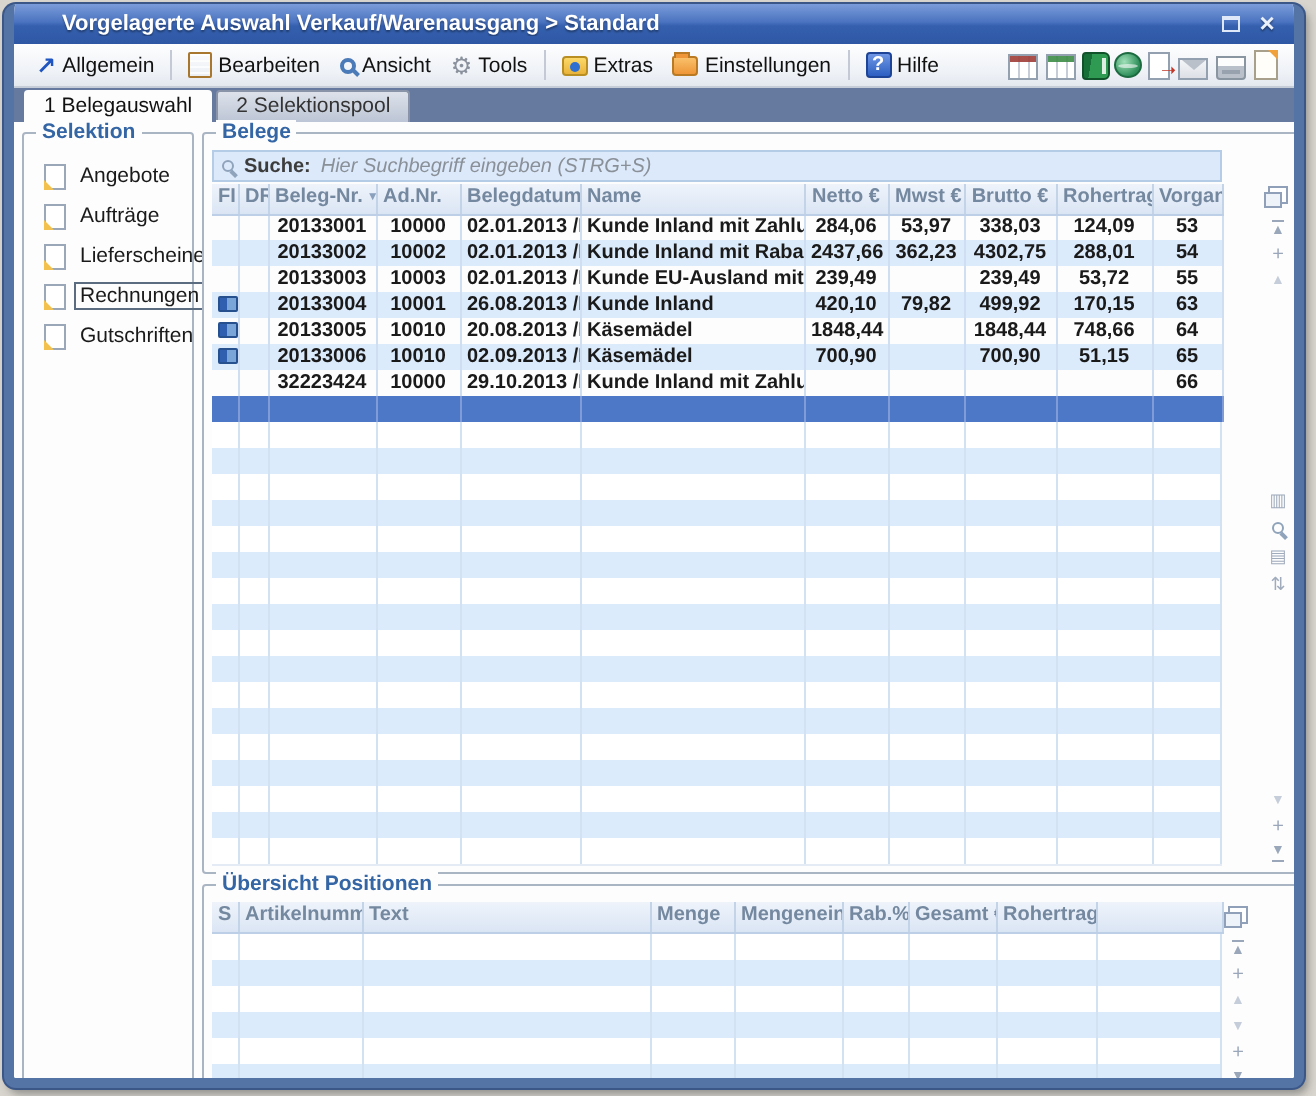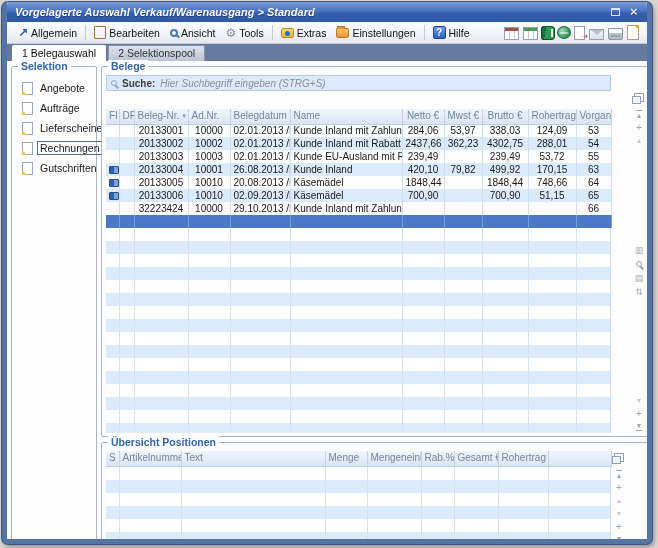--- a/index.html
+++ b/index.html
@@ -17,24 +17,23 @@
     overflow:hidden;
     background:#fdfdfd;
     box-shadow:0 0 0 1px #3a5788, 2px 3px 4px rgba(60,60,60,.45);
     display:flex; flex-direction:column;
   }
   
   .titlebar {
     height:20px; flex:0 0 20px;
     background:linear-gradient(#7b9cd9 0%, #4a73c0 45%, #3560ae 55%, #2f58a4 100%);
     display:flex; align-items:center;
-    padding:0 6px 0 8px;
+    padding:0 6px 0 24px;
     color:#fff; font-weight:bold; font-size:11px;
     text-shadow:0 1px 1px rgba(0,0,0,.35);
-    font-style:italic;
   }
   .titlebar .title { flex:1; white-space:nowrap; overflow:hidden; }
   .winbtn { width:15px; height:13px; display:flex; align-items:center; justify-content:center;
             margin-left:3px; color:#e9effb; font-weight:bold; cursor:default; }
   .restore-glyph { width:9px; height:8px; border:1px solid #dfe8f8; border-top:2px solid #dfe8f8; display:block; }
   .close-glyph::before { content:"×"; font-size:13px; line-height:10px; }
   
   .menubar {
     height:22px; flex:0 0 22px;
     background:linear-gradient(#fefefe,#eef1f6 70%, #e3e8ef);
@@ -91,29 +90,29 @@
   .page-ic { width:11px; height:13px; background:#fff; border:1px solid #9aa7b8; position:relative; flex:0 0 11px; }
   .page-ic::after { content:""; position:absolute; left:-1px; bottom:-1px; border-right:5px solid transparent; border-top:5px solid transparent; border-bottom:5px solid #f2c14e; }
   .sel-item .lbl { padding:0 2px; border:1px solid transparent; }
   .sel-item.selected .lbl { border:1px solid #5b6b80; }
   
   .rightcol { flex:1; display:flex; flex-direction:column; gap:5px; }
   .belege { height:371px; flex:0 0 371px; padding:8px 3px 3px 4px; display:flex;gap:20px; }
   .positionen { flex:1; padding:8px 3px 3px 4px; display:flex; }
   .tablewrap { width:505px; flex:0 0 505px; display:flex; flex-direction:column; }
   
-  .searchrow { height:16px; flex:0 0 16px; background:#dce9fa; border:1px solid #b5cce6; display:flex; align-items:center; padding:0 4px; gap:5px; margin-bottom:18px; }
+  .searchrow { height:16px; flex:0 0 16px; background:#dce9fa; border:1px solid #b5cce6; display:flex; align-items:center; padding:0 4px; gap:5px; margin-bottom:1px; }
   .mag-s { width:6px; height:6px; border:1.5px solid #8fa3bb; border-radius:50%; position:relative; flex:0 0 auto; }
   .mag-s::after { content:""; position:absolute; width:4px; height:1.5px; background:#8fa3bb; right:-3px; bottom:-2px; transform:rotate(45deg); }
   .searchrow .slabel { font-weight:bold; color:#3c3c3c; }
   .searchrow input { flex:1; border:none; background:transparent; font-family:inherit; font-size:10px; font-style:italic; color:#60656d; outline:none; }
   .searchrow input::placeholder { color:#8a9098; font-style:italic; opacity:1; }
   
   .tbl { display:table; width:505px; table-layout:fixed; border-collapse:collapse; }
-  .tr { display:table-row; height:13px; }
+  .tr { display:table-row; height:13px;font-weight:bold; }
   .th,.td { display:table-cell; vertical-align:middle; padding:0 3px; font-size:10px; line-height:12px;
             white-space:nowrap; overflow:hidden; border-right:1px solid #cfdff1; }
   .th { background:linear-gradient(#eff4fb,#dae5f4); color:#74889f; border-right:1px solid #c3d4e9; border-bottom:1px solid #bccfe6; height:15px; }
   .num { text-align:center; }
   .c0{width:13px}.c1{width:15px}.c2{width:54px}.c3{width:42px}.c4{width:60px}.c5{width:112px}
   .c6{width:42px}.c7{width:38px}.c8{width:46px}.c9{width:48px}.c10{width:35px}
   .p0{width:13px}.p1{width:62px}.p2{width:144px}.p3{width:42px}.p4{width:54px}.p5{width:33px}.p6{width:44px}.p7{width:50px}.p8{width:63px}
   .tr.alt .td { background:#dcebfb; }
   .tr.sel .td { background:#4d77c7; border-right:1px solid #7f9cd8; }
   .sort-ic { font-size:6px; color:#8aa0bc; margin-left:2px; vertical-align:1px; }

